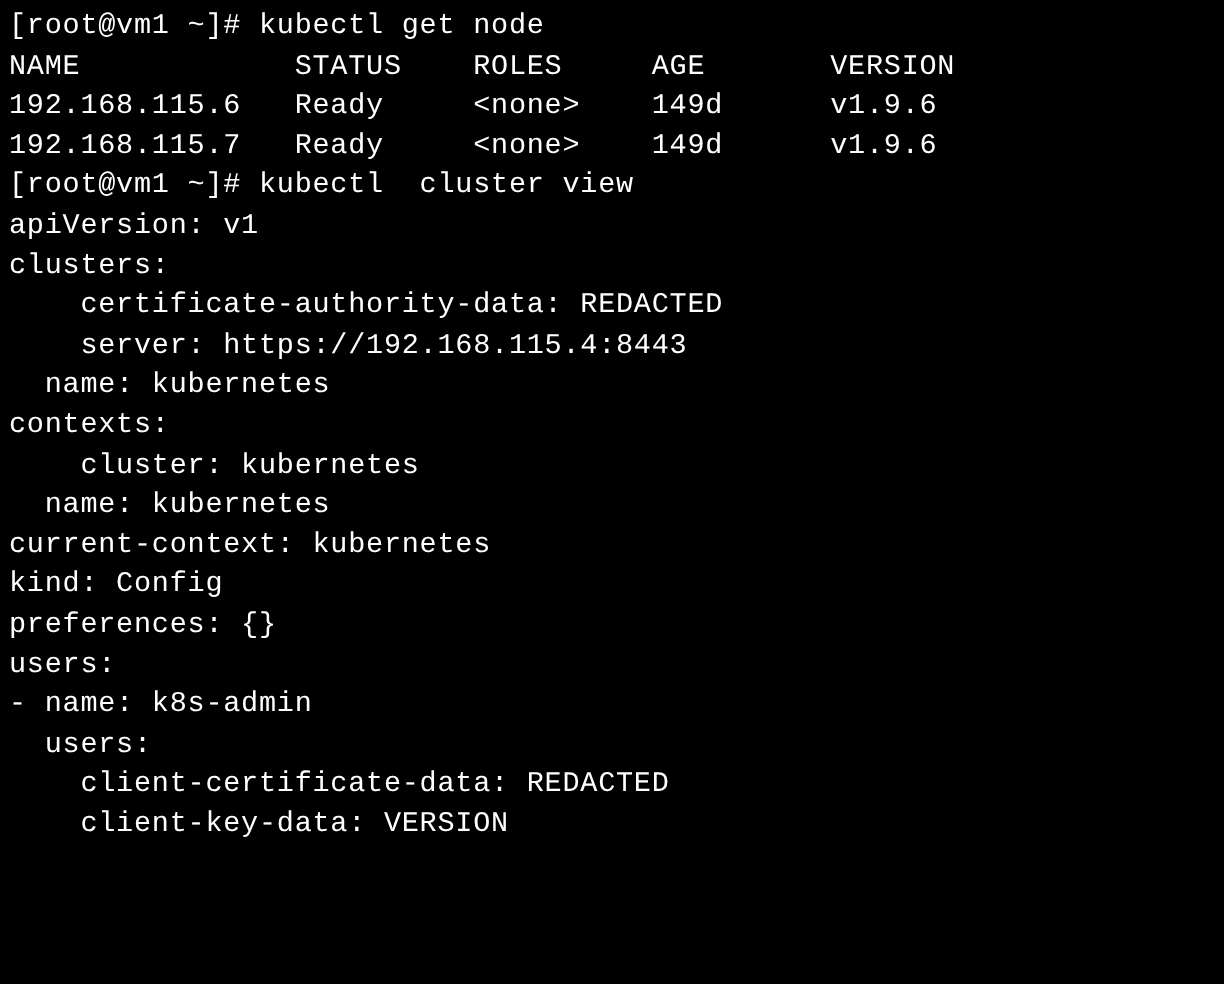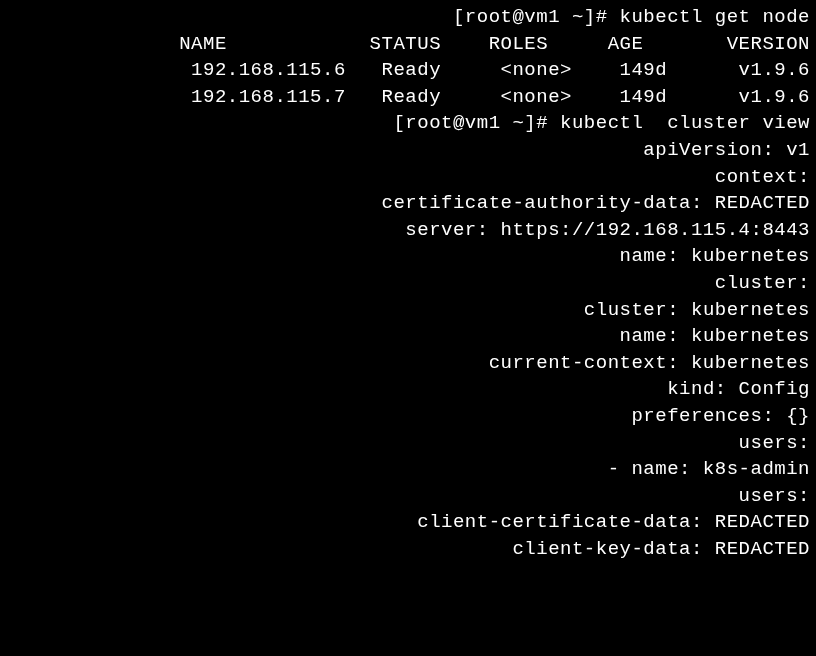--- a/index.html
+++ b/index.html
@@ -1,15 +1,15 @@
 <!DOCTYPE html>
 <html><head>
   <meta charset="utf-8">
   <style>
-    * { margin: 0; padding: 0; box-sizing: border-box; text-align: right; }
+    * { margin: 0; padding: 0; box-sizing: border-box; }
     body {
       background: #000;
       color: #fff;
       font-family: "Consolas", "Courier New", monospace;
       font-size: 19px;
       line-height: 1.4;
       width: 816px;
       height: 656px;
       overflow: hidden;
       padding: 4px 6px;
@@ -20,28 +20,28 @@
 </head>
 <body>
 
 <div class="terminal">
   <div class="line">[root@vm1 ~]# kubectl get node</div>
   <div class="line">NAME            STATUS    ROLES     AGE       VERSION</div>
   <div class="line">192.168.115.6   Ready     &lt;none&gt;    149d      v1.9.6</div>
   <div class="line">192.168.115.7   Ready     &lt;none&gt;    149d      v1.9.6</div>
   <div class="line">[root@vm1 ~]# kubectl  cluster view</div>
   <div class="line">apiVersion: v1</div>
-  <div class="line">context:</div>
+  <div class="line">clusters:</div>
   <div class="line">    certificate-authority-data: REDACTED</div>
   <div class="line">    server: https://192.168.115.4:8443</div>
   <div class="line">  name: kubernetes</div>
-  <div class="line">cluster:</div>
+  <div class="line">contexts:</div>
   <div class="line">    cluster: kubernetes</div>
   <div class="line">  name: kubernetes</div>
   <div class="line">current-context: kubernetes</div>
   <div class="line">kind: Config</div>
   <div class="line">preferences: {}</div>
   <div class="line">users:</div>
   <div class="line">- name: k8s-admin</div>
   <div class="line">  users:</div>
   <div class="line">    client-certificate-data: REDACTED</div>
-  <div class="line">    client-key-data: REDACTED</div>
+  <div class="line">    client-key-data: VERSION</div>
 </div>
 
 </body></html>

